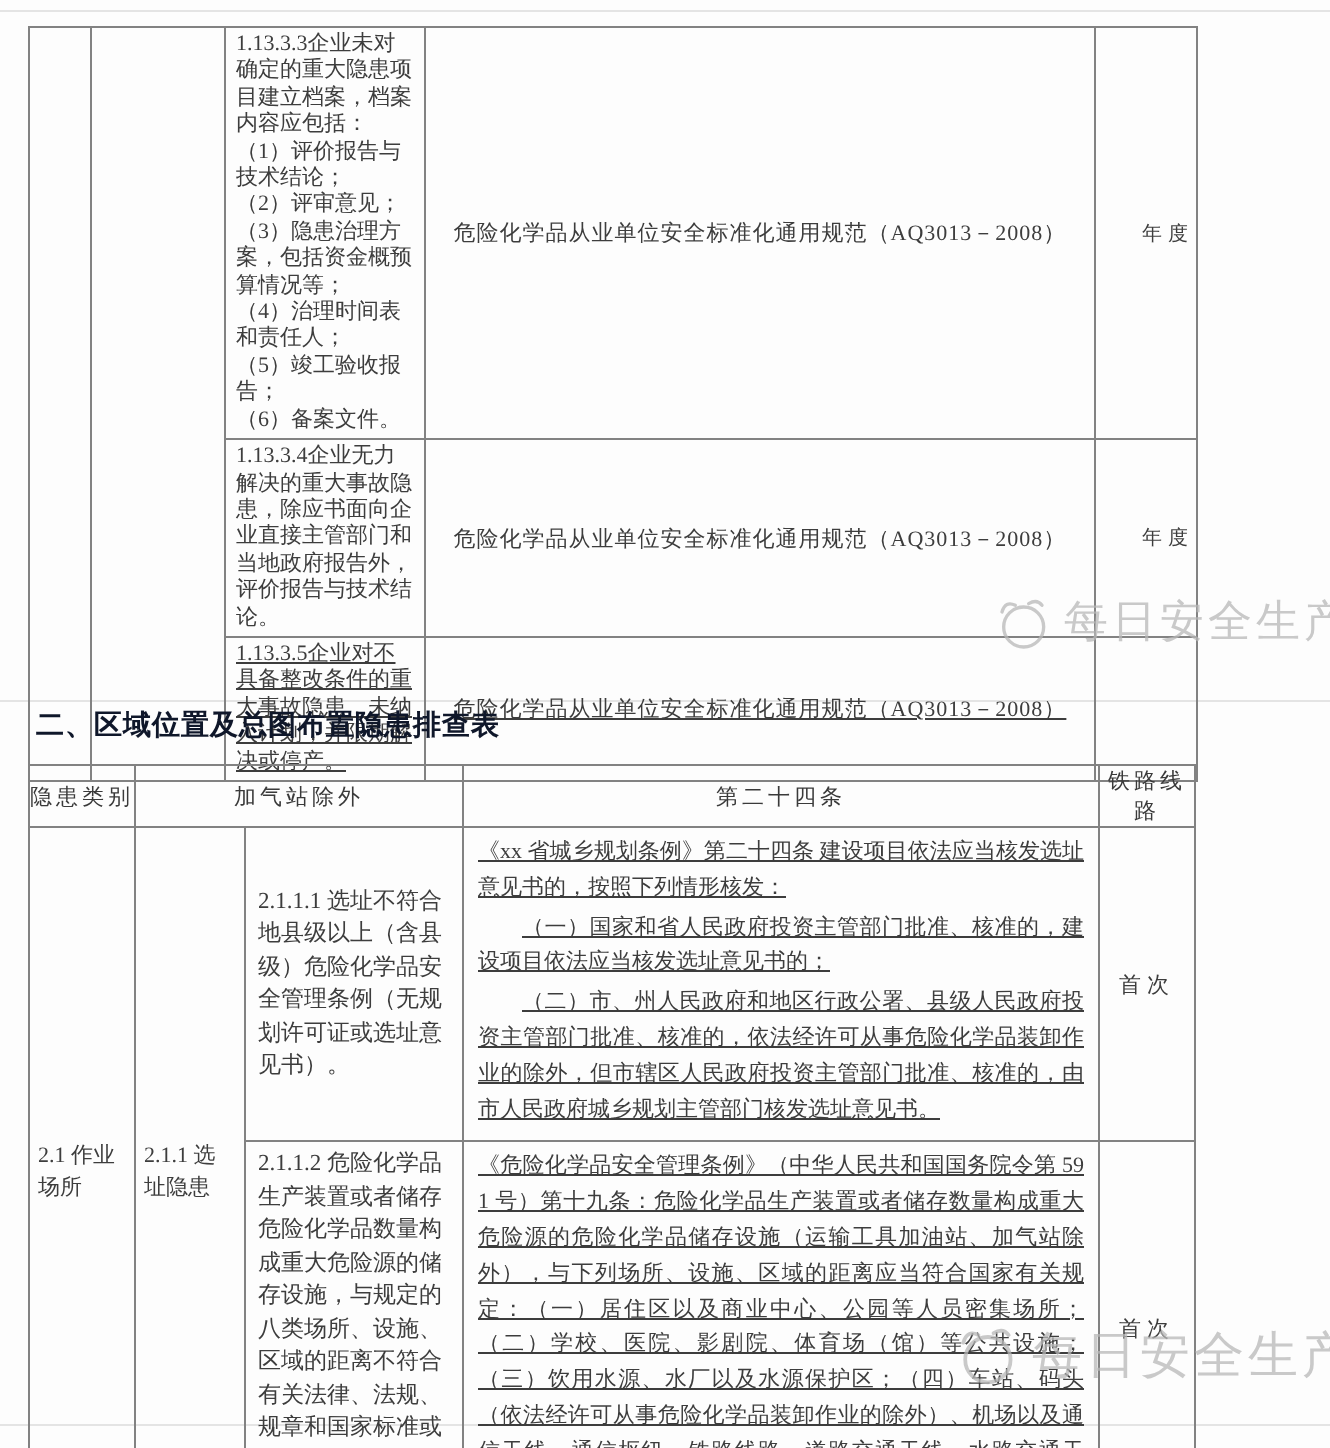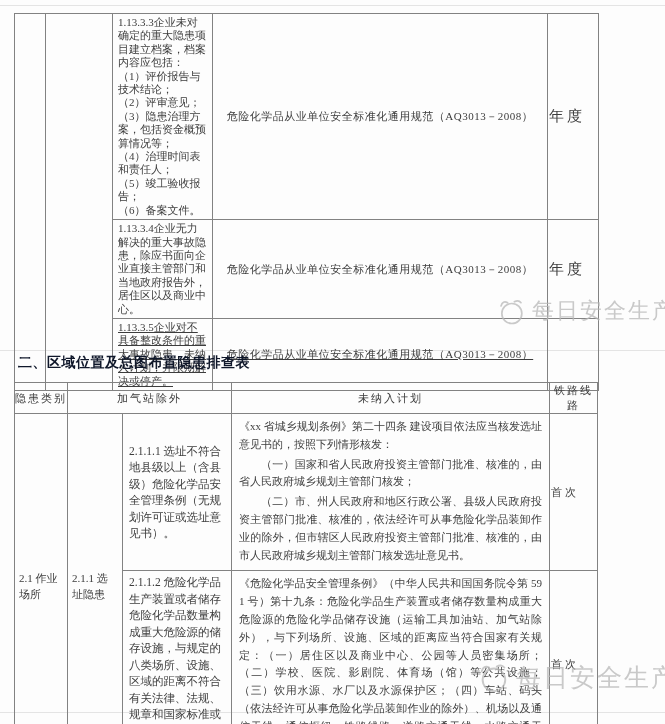--- a/index.html
+++ b/index.html
@@ -13,40 +13,40 @@
 
   table{border-collapse:collapse;table-layout:fixed;position:absolute;}
   td{border:1px solid #828282;box-sizing:border-box;vertical-align:middle;
      word-break:break-all;overflow:hidden;}
 
   
   .t1{left:14px;top:13px;width:584px;}
   .t1 .content{font-size:11px;line-height:13.4px;vertical-align:top;
                padding:2px 5px;white-space:pre-line;text-align:left;}
   .t1 .basis{font-size:11px;text-align:center;padding:0 8px;letter-spacing:0.5px;}
-  .t1 .freq{font-size:15px;text-align:left;letter-spacing:3px;}
+  .t1 .freq{font-size:10px;text-align:right;letter-spacing:3px;}
 
   
   .section-heading{
     position:absolute;left:18px;top:354px;width:600px;
     font-family:"Liberation Sans","DejaVu Sans",sans-serif;
     font-weight:bold;font-size:14px;color:#0f172a;letter-spacing:0.5px;
   }
 
   
   .t2{left:14px;top:382px;width:583px;}
   .t2 .hdr td{font-size:11px;text-align:center;letter-spacing:2px;padding:0;color:#3a3a3a;}
   .t2 .cat{font-size:11px;line-height:16px;padding:2px 4px;text-align:left;}
   .t2 .content{font-size:11.5px;line-height:16.5px;padding:3px 6px;text-align:left;}
   .t2 .content.top{vertical-align:top;}
   .t2 .basis{font-size:11px;line-height:17.8px;vertical-align:top;
-             padding:4px 7px;text-align:justify;}
+             padding:4px 7px;text-align:justify;text-decoration:underline;}
   .t2 .basis p{margin:0 0 2px 0;}
   .t2 .basis p.indent{text-indent:2em;}
-  .t2 .freq{font-size:11px;letter-spacing:3px;}
+  .t2 .freq{font-size:11px;text-align:center;letter-spacing:3px;}
 
   
   .watermark{position:absolute;display:flex;align-items:center;pointer-events:none;
              color:rgba(183,183,183,0.75);white-space:nowrap;}
   .watermark .wm-text{font-family:"Liberation Sans","DejaVu Sans",sans-serif;letter-spacing:2px;}
   .wm-1{left:496px;top:296px;}
   .wm-1 .wm-text{font-size:22px;}
   .wm-2{left:476px;top:660px;}
   .wm-2 .wm-text{font-size:25px;}
   .wm-logo{flex:0 0 auto;margin-right:6px;}
@@ -74,21 +74,21 @@
 （1）评价报告与技术结论；
 （2）评审意见；
 （3）隐患治理方案，包括资金概预算情况等；
 （4）治理时间表和责任人；
 （5）竣工验收报告；
 （6）备案文件。</td>
     <td class="basis">危险化学品从业单位安全标准化通用规范（AQ3013－2008）</td>
     <td class="freq">年度</td>
   </tr>
   <tr style="height:79px;">
-    <td class="content">1.13.3.4企业无力解决的重大事故隐患，除应书面向企业直接主管部门和当地政府报告外，居住区以及商业中心。</td>
+    <td class="content">1.13.3.4企业无力解决的重大事故隐患，除应书面向企业直接主管部门和当地政府报告外，评价报告与技术结论。</td>
     <td class="basis">危险化学品从业单位安全标准化通用规范（AQ3013－2008）</td>
     <td class="freq">年度</td>
   </tr>
   <tr style="height:68px;text-decoration:underline;">
     <td class="content">1.13.3.5企业对不具备整改条件的重大事故隐患，未纳入计划，并限期解决或停产。</td>
     <td class="basis">危险化学品从业单位安全标准化通用规范（AQ3013－2008）</td>
     <td class="freq"></td>
   </tr>
 </tbody>
   </table>
@@ -100,30 +100,30 @@
     <col style="width:53px">
       <col style="width:55px">
       <col style="width:109px">
     <col style="width:318px">
       <col style="width:48px">
   </colgroup>
   <tbody>
       <tr class="hdr" style="height:30px;margin-top:23px;">
     <td>隐患类别</td>
     <td colspan="2">加气站除外</td>
-    <td>未纳入计划</td>
+    <td>第二十四条</td>
     <td>铁路线路</td>
   </tr>
   <tr style="height:142px;">
     <td rowspan="2" class="cat">2.1 作业场所</td>
     <td rowspan="2" class="cat">2.1.1 选址隐患</td>
     <td class="content">2.1.1.1 选址不符合地县级以上（含县级）危险化学品安全管理条例（无规划许可证或选址意见书）。</td>
     <td class="basis">
       <p>《xx 省城乡规划条例》第二十四条 建设项目依法应当核发选址意见书的，按照下列情形核发：</p>
-      <p class="indent">（一）国家和省人民政府投资主管部门批准、核准的，由省人民政府城乡规划主管部门核发；</p>
+      <p class="indent">（一）国家和省人民政府投资主管部门批准、核准的，建设项目依法应当核发选址意见书的；</p>
       <p class="indent">（二）市、州人民政府和地区行政公署、县级人民政府投资主管部门批准、核准的，依法经许可从事危险化学品装卸作业的除外，但市辖区人民政府投资主管部门批准、核准的，由市人民政府城乡规划主管部门核发选址意见书。</p>
     </td>
     <td class="freq">首次</td>
   </tr>
   <tr style="height:153px;">
     <td class="content top">2.1.1.2 危险化学品生产装置或者储存危险化学品数量构成重大危险源的储存设施，与规定的八类场所、设施、区域的距离不符合有关法律、法规、规章和国家标准或者行业</td>
     <td class="basis">《危险化学品安全管理条例》（中华人民共和国国务院令第 591 号）第十九条：危险化学品生产装置或者储存数量构成重大危险源的危险化学品储存设施（运输工具加油站、加气站除外），与下列场所、设施、区域的距离应当符合国家有关规定：（一）居住区以及商业中心、公园等人员密集场所；（二）学校、医院、影剧院、体育场（馆）等公共设施；（三）饮用水源、水厂以及水源保护区；（四）车站、码头（依法经许可从事危险化学品装卸作业的除外）、机场以及通信干线、通信枢纽、铁路线路、道路交通干线、水路交通干线、地铁风亭以及地铁站出入口；（五）</td>
     <td class="freq">首次</td>
   </tr>
 </tbody>

